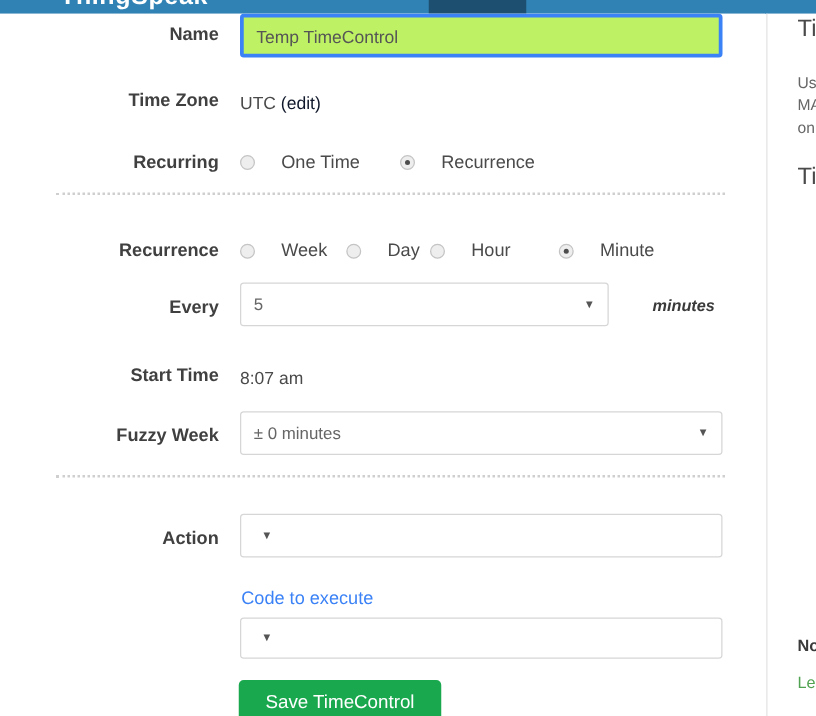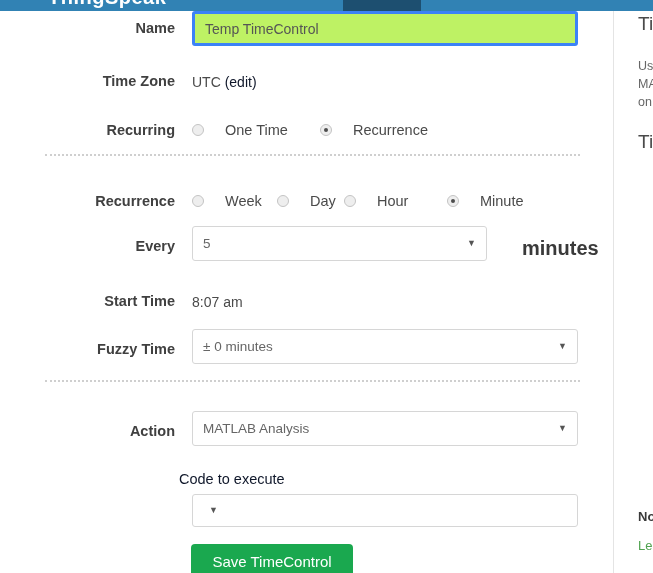--- a/index.html
+++ b/index.html
@@ -155,46 +155,47 @@
   .divider {
     position: absolute;
     left: 45px;
     width: 535px;
     height: 0;
     border-top: 2px dotted #cfcfcf;
   }
 
   .sub-label {
     position: absolute;
-    left: 179px;
+    left: 193px;
     font-size: 14.5px;
-    color: #0f172a;
+    color: #3b82f6;
   }
 
   .btn-save {
     position: absolute;
     left: 191px;
     box-sizing: border-box;
     background: #1aa84f;
     color: #ffffff;
     border: none;
     border-radius: 4px;
     font-size: 15px;
     font-family: "Liberation Sans", sans-serif;
     text-align: center;
     cursor: pointer;
     padding: 0;
     line-height: 36px;
   }
 
   .unit-label {
     position: absolute;
-    font-size: 20px;
+    font-size: 13px;
     font-weight: bold;
     color: #3a3a3a;
+    font-style: italic;
   }
 
   
   #sidebar {
     position: absolute;
     left: 613px; top: 11px;
     width: 40px;
     height: 562px;
     background: #ffffff;
     border-left: 1px solid #e4e4e4;
@@ -317,33 +318,32 @@
     </div>
     <div class="unit-label" style="left:522px; top:11px;">minutes</div>
   </div>
 
   <div class="form-row" style="top:275px;">
     <div class="lbl" style="top:7px;">Start Time</div>
     <div class="field-text" style="top:8px;">8:07 am</div>
   </div>
 
   <div class="form-row" style="top:318px;">
-    <div class="lbl" style="top:12px;">Fuzzy Time</div>
+    <div class="lbl" style="top:12px;">Fuzzy Week</div>
     <div class="sel-box" style="left:192px; top:0px; width:386px; height:35px;">
       <span class="sel-val">± 0 minutes</span>
       <span class="sel-caret">▼</span>
     </div>
   </div>
 
   <div class="divider" style="top:369px;"></div>
 
   <div class="form-row" style="top:400px;">
     <div class="lbl" style="top:12px;">Action</div>
     <div class="sel-box" style="left:192px; top:0px; width:386px; height:35px;">
-      <span class="sel-val">MATLAB Analysis</span>
       <span class="sel-caret">▼</span>
     </div>
   </div>
 
   <div class="form-row" style="top:460px;">
     <div class="sub-label" style="top:0px;">Code to execute</div>
     <div class="sel-box" style="left:192px; top:23px; width:386px; height:33px;">
       <span class="sel-caret">▼</span>
     </div>
   </div>

